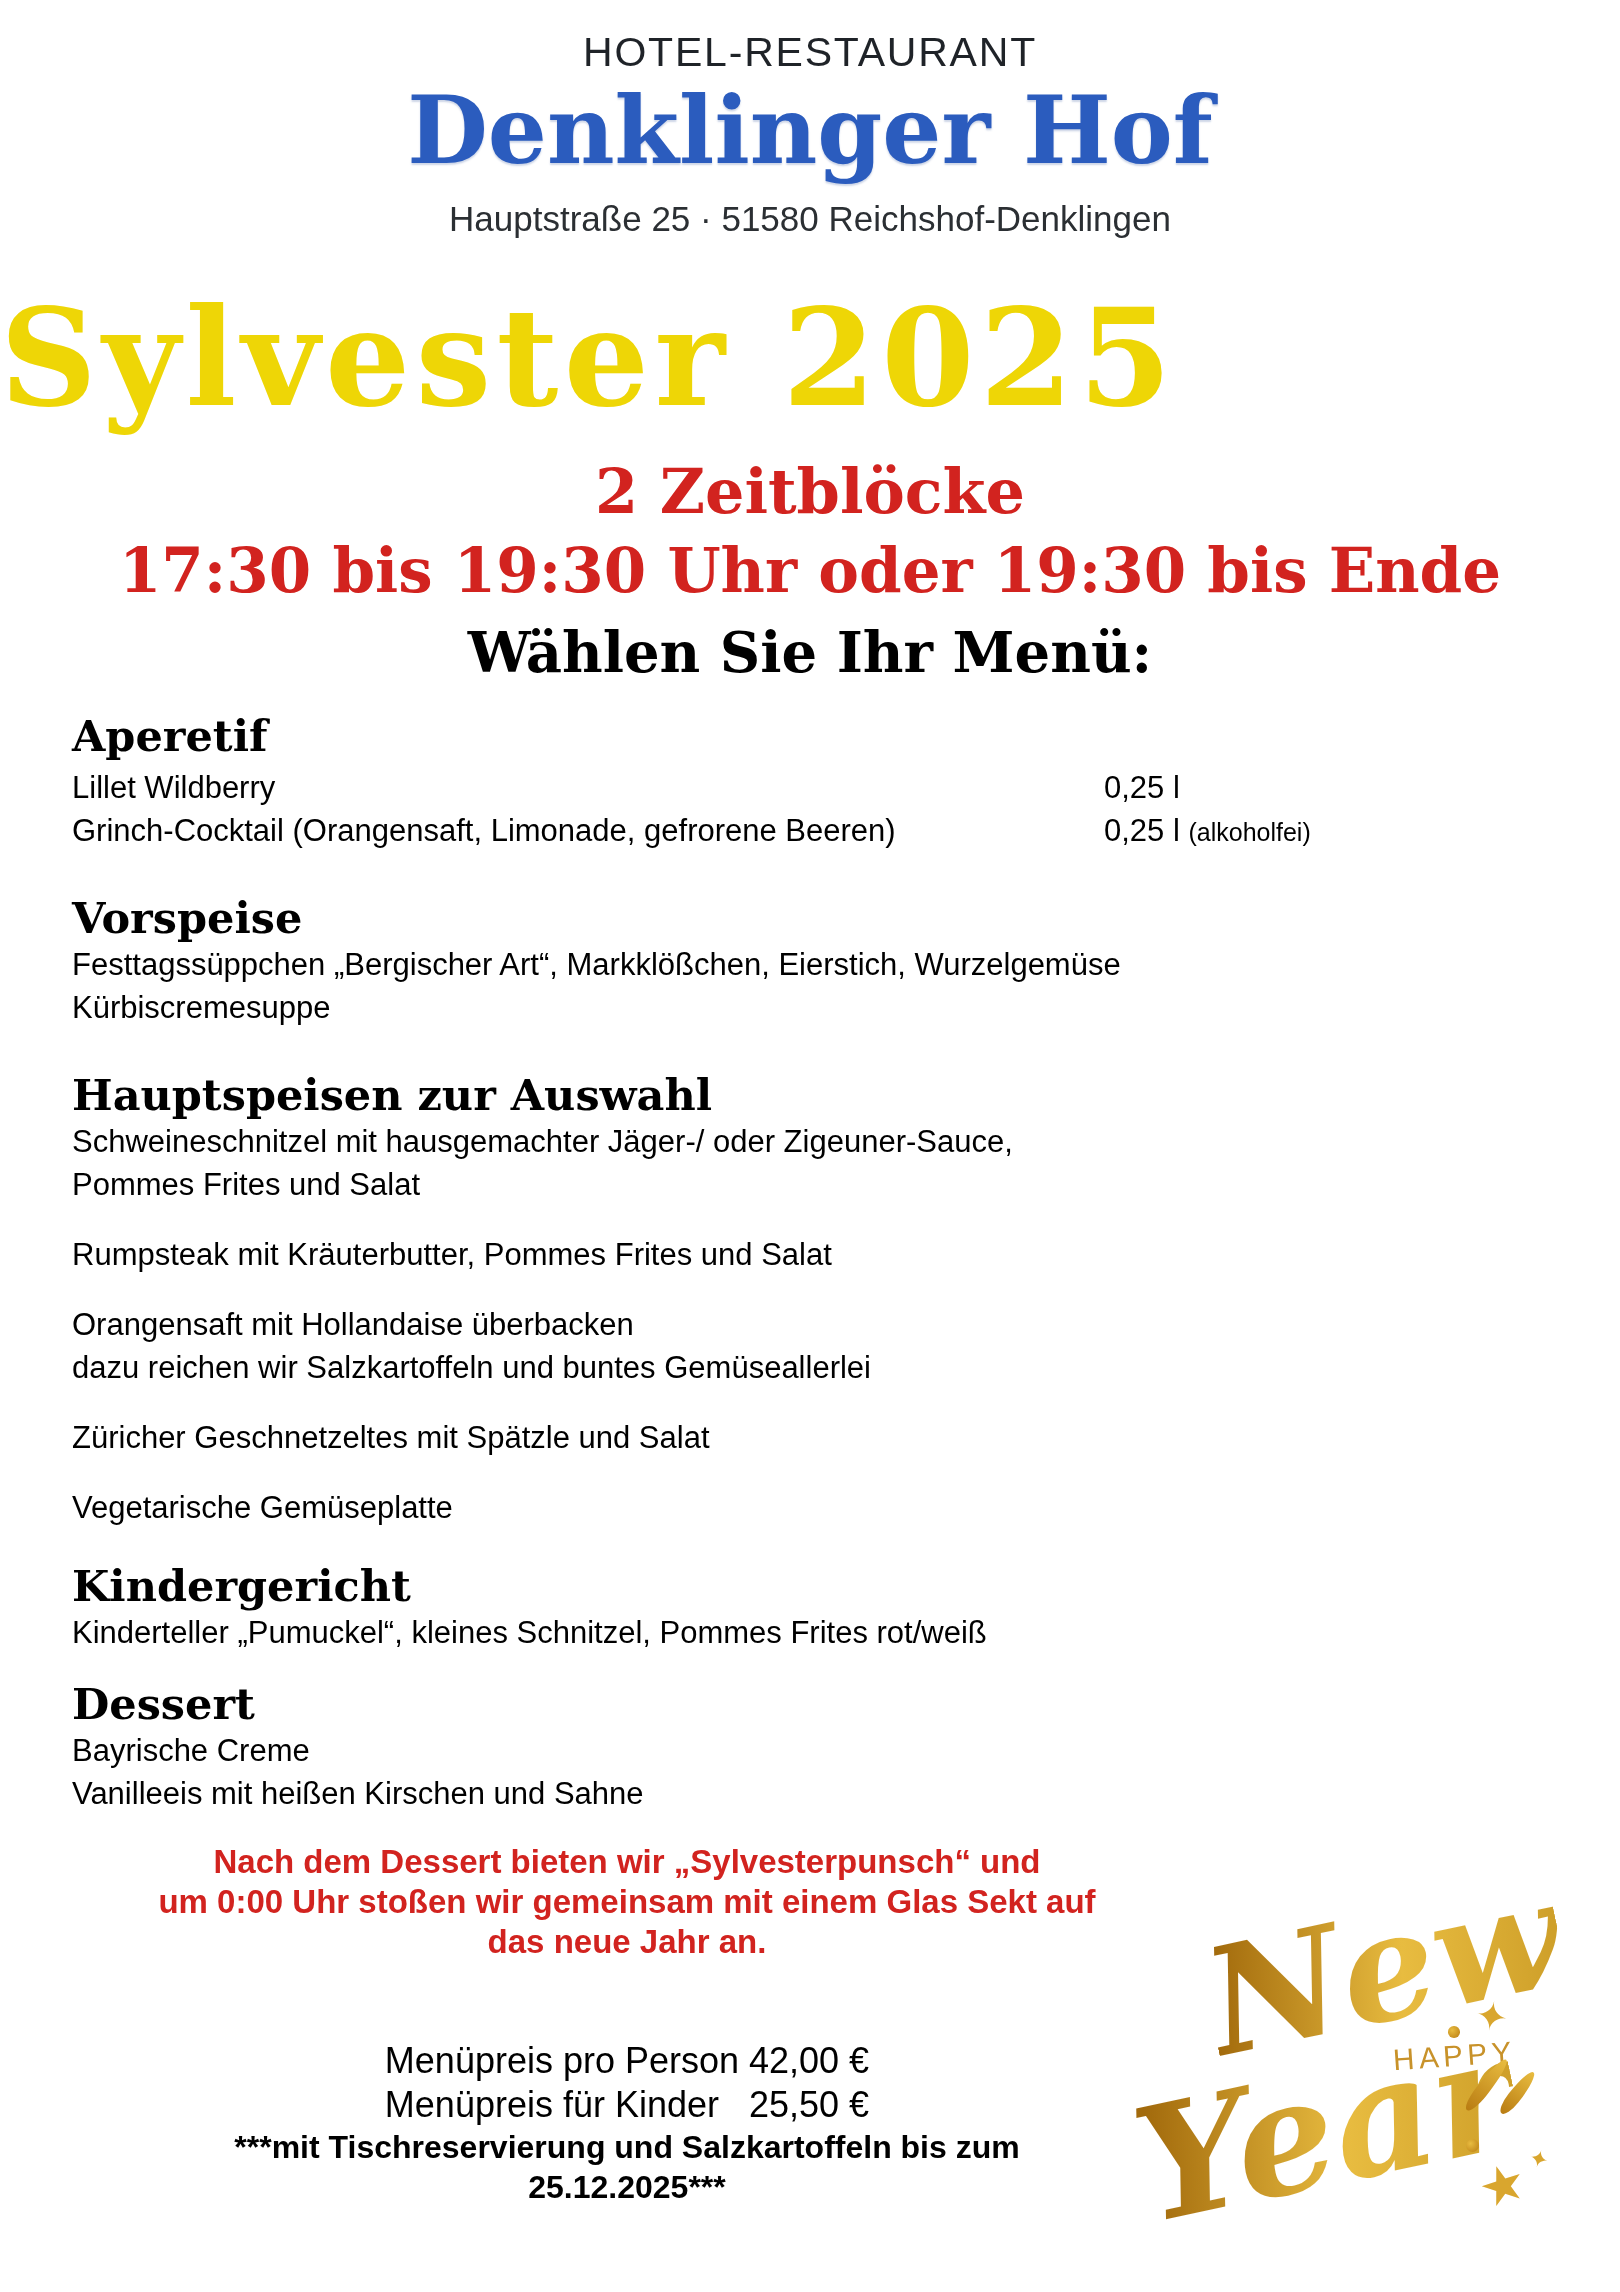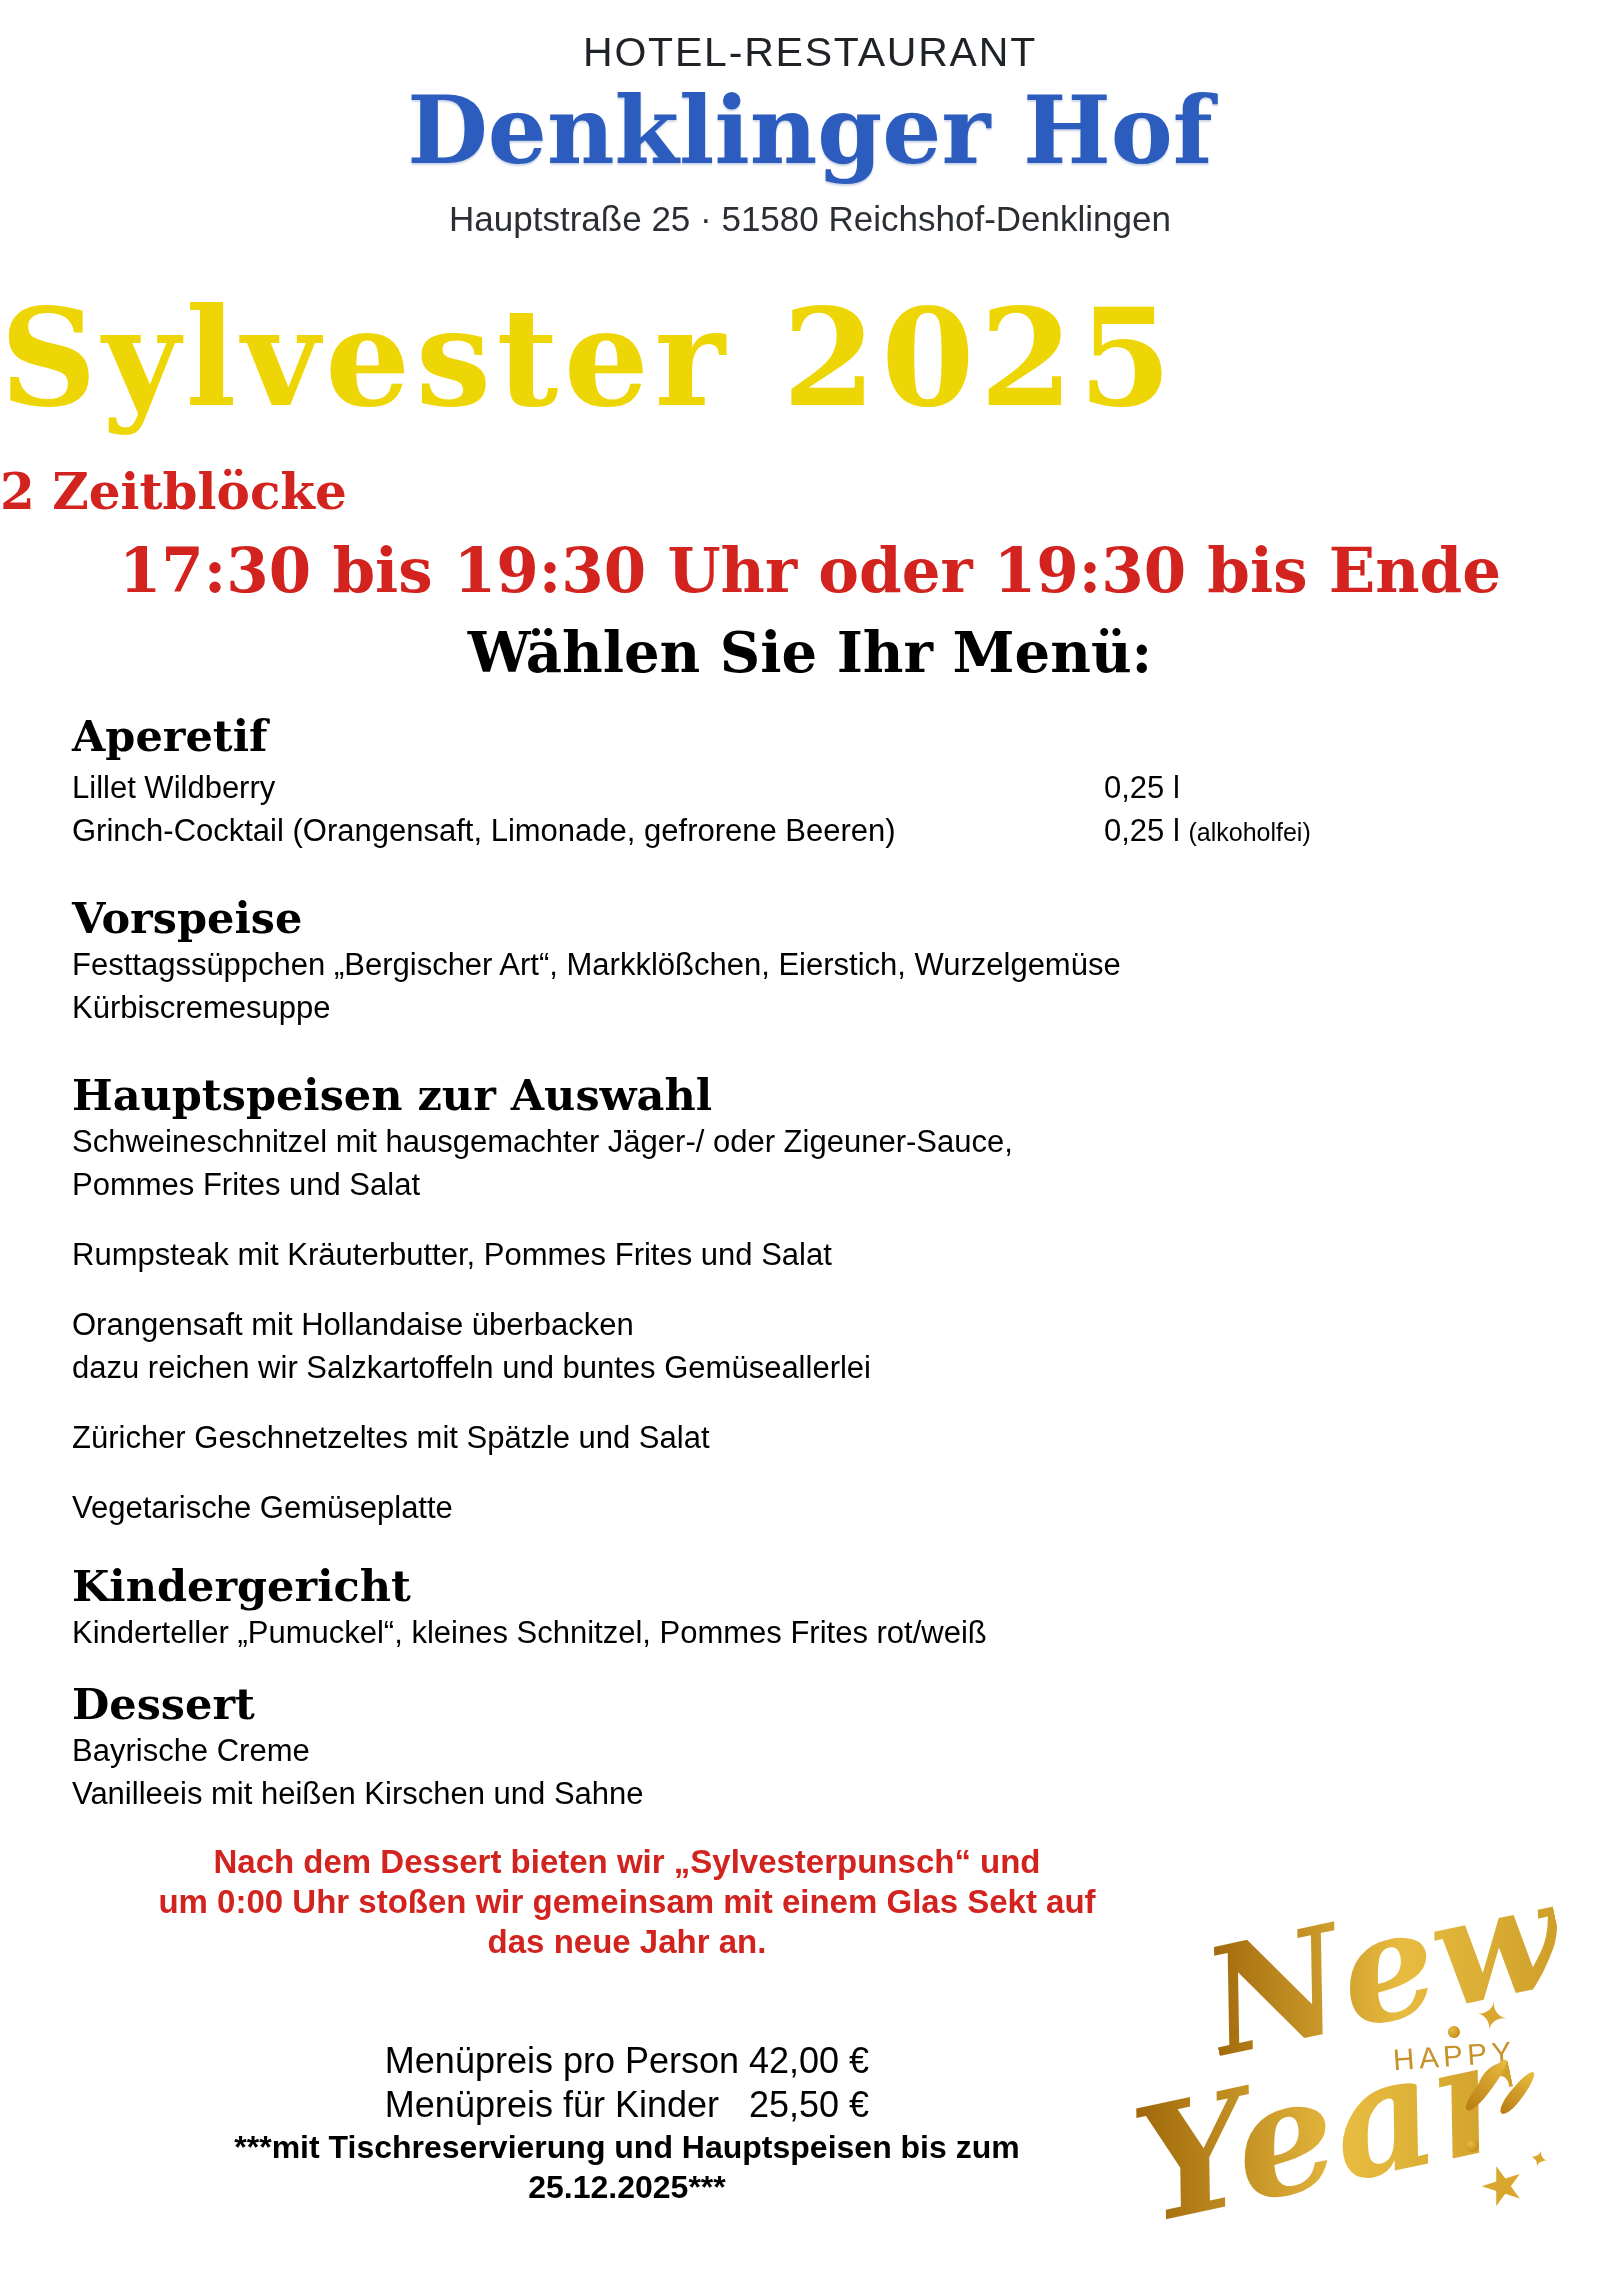--- a/index.html
+++ b/index.html
@@ -25,23 +25,23 @@
   .address { font-size:35px; line-height:36px; margin-top:17px; color:#2b2f33; }
 
   
   .event-title {
     margin-top:50px; 
     font-family:"DejaVu Serif", serif; font-weight:bold;
     font-size:134px; line-height:143px; color:#eed606;
     letter-spacing:5.4px;
   }
   .sub-red1 {
-    margin-top:30px; text-align:left; color:#d2231f;
-    font-family:"DejaVu Serif", serif; font-weight:bold;
-    font-size:50px; line-height:63px;
+    margin-top:30px; text-align:center; color:#d2231f;
+    font-family:"DejaVu Serif", serif; font-weight:bold;
+    font-size:62px; line-height:63px;
   }
   .sub-red2 {
     margin-top:12.5px; text-align:center; color:#d2231f;
     font-family:"DejaVu Serif", serif; font-weight:bold;
     font-size:61px; line-height:70px;
   }
   .choose {
     margin-top:14.3px; text-align:center; color:#000;
     font-family:"DejaVu Serif", serif; font-weight:bold;
     font-size:56px; line-height:64px;
@@ -185,21 +185,21 @@
   </main>
 
   <div class="center-col">
     <div class="notice">
       <div>Nach dem Dessert bieten wir „Sylvesterpunsch“ und</div>
       <div>um 0:00 Uhr stoßen wir gemeinsam mit einem Glas Sekt auf</div>
       <div>das neue Jahr an.</div>
     </div>
     <div class="pricing-adult">Menüpreis pro Person 42,00 €</div>
     <div class="pricing-kids">Menüpreis für Kinder&nbsp;&nbsp;&nbsp;25,50 €</div>
-    <div class="reservation">***mit Tischreservierung und Hauptspeisen bis zum</div>
+    <div class="reservation">***mit Tischreservierung und Salzkartoffeln bis zum</div>
     <div class="reservation">25.12.2025***</div>
   </div>
 
   <div class="ny-badge">
     <div class="ny-word ny-new">New</div>
     <div class="ny-happy">HAPPY</div>
     <div class="ny-word ny-year">Year</div>
     <span class="ny-star star-a">✦</span>
     <span class="ny-star star-c">✦</span>
     <span class="ny-star star-b">★</span>

